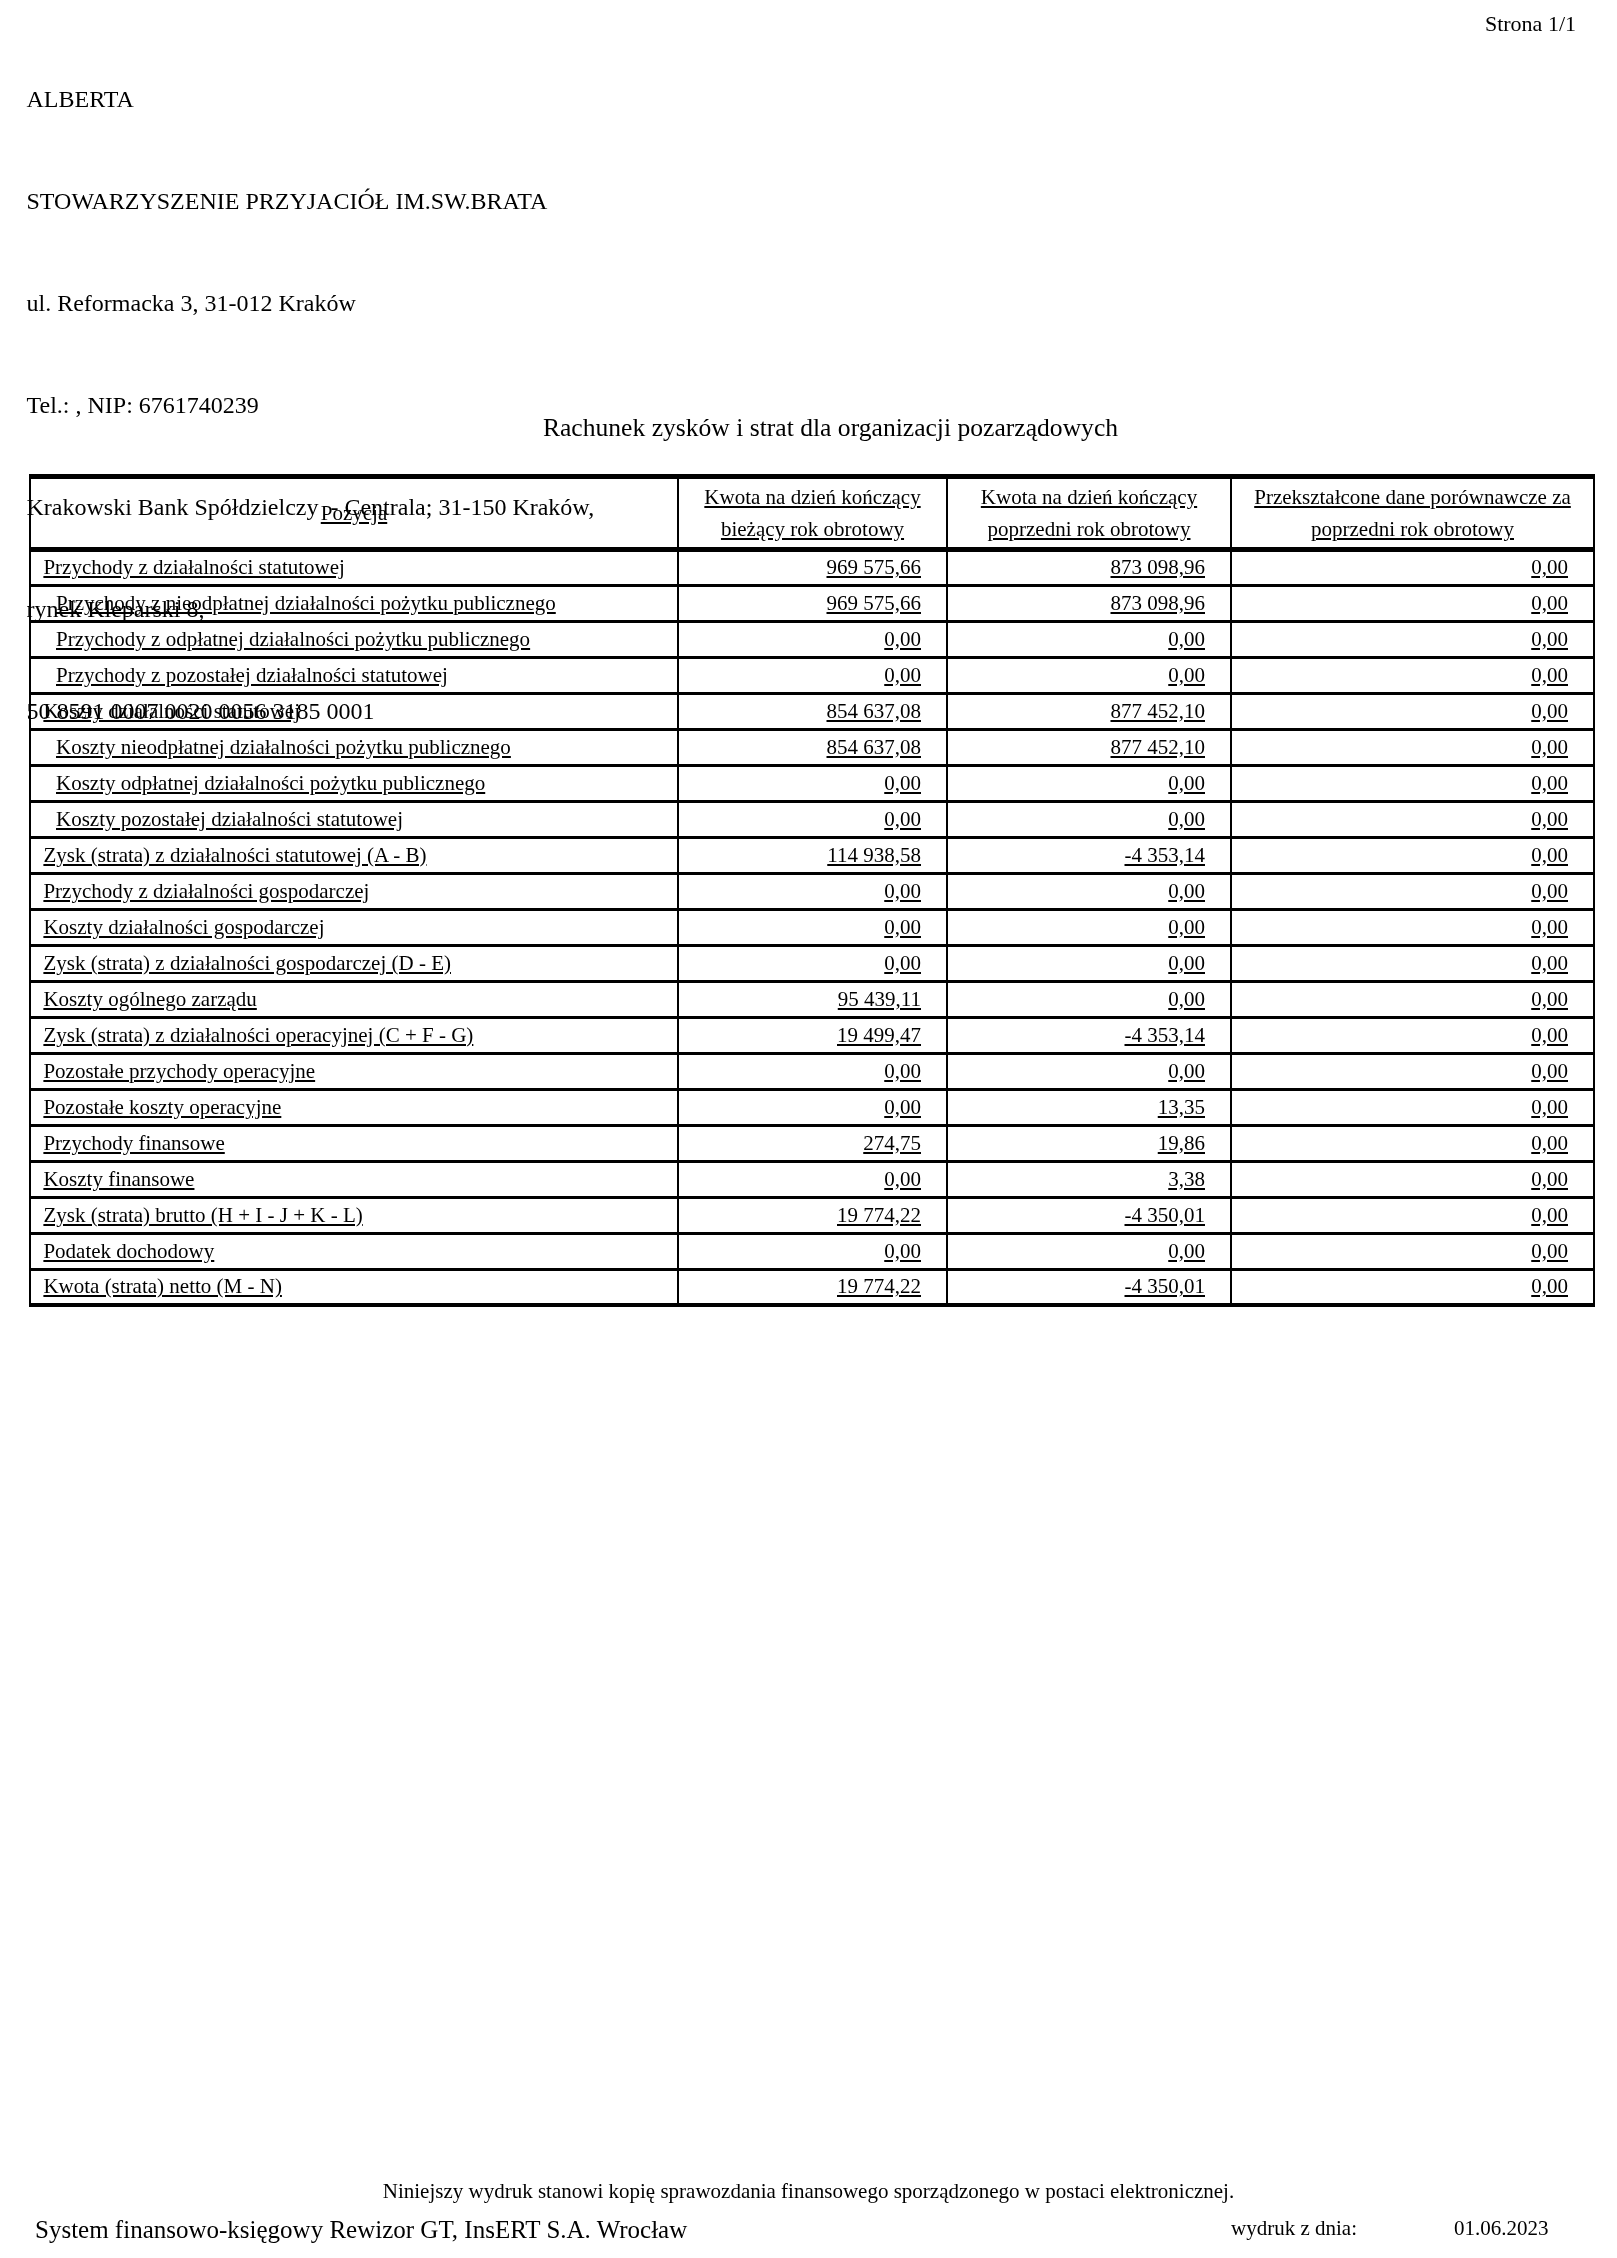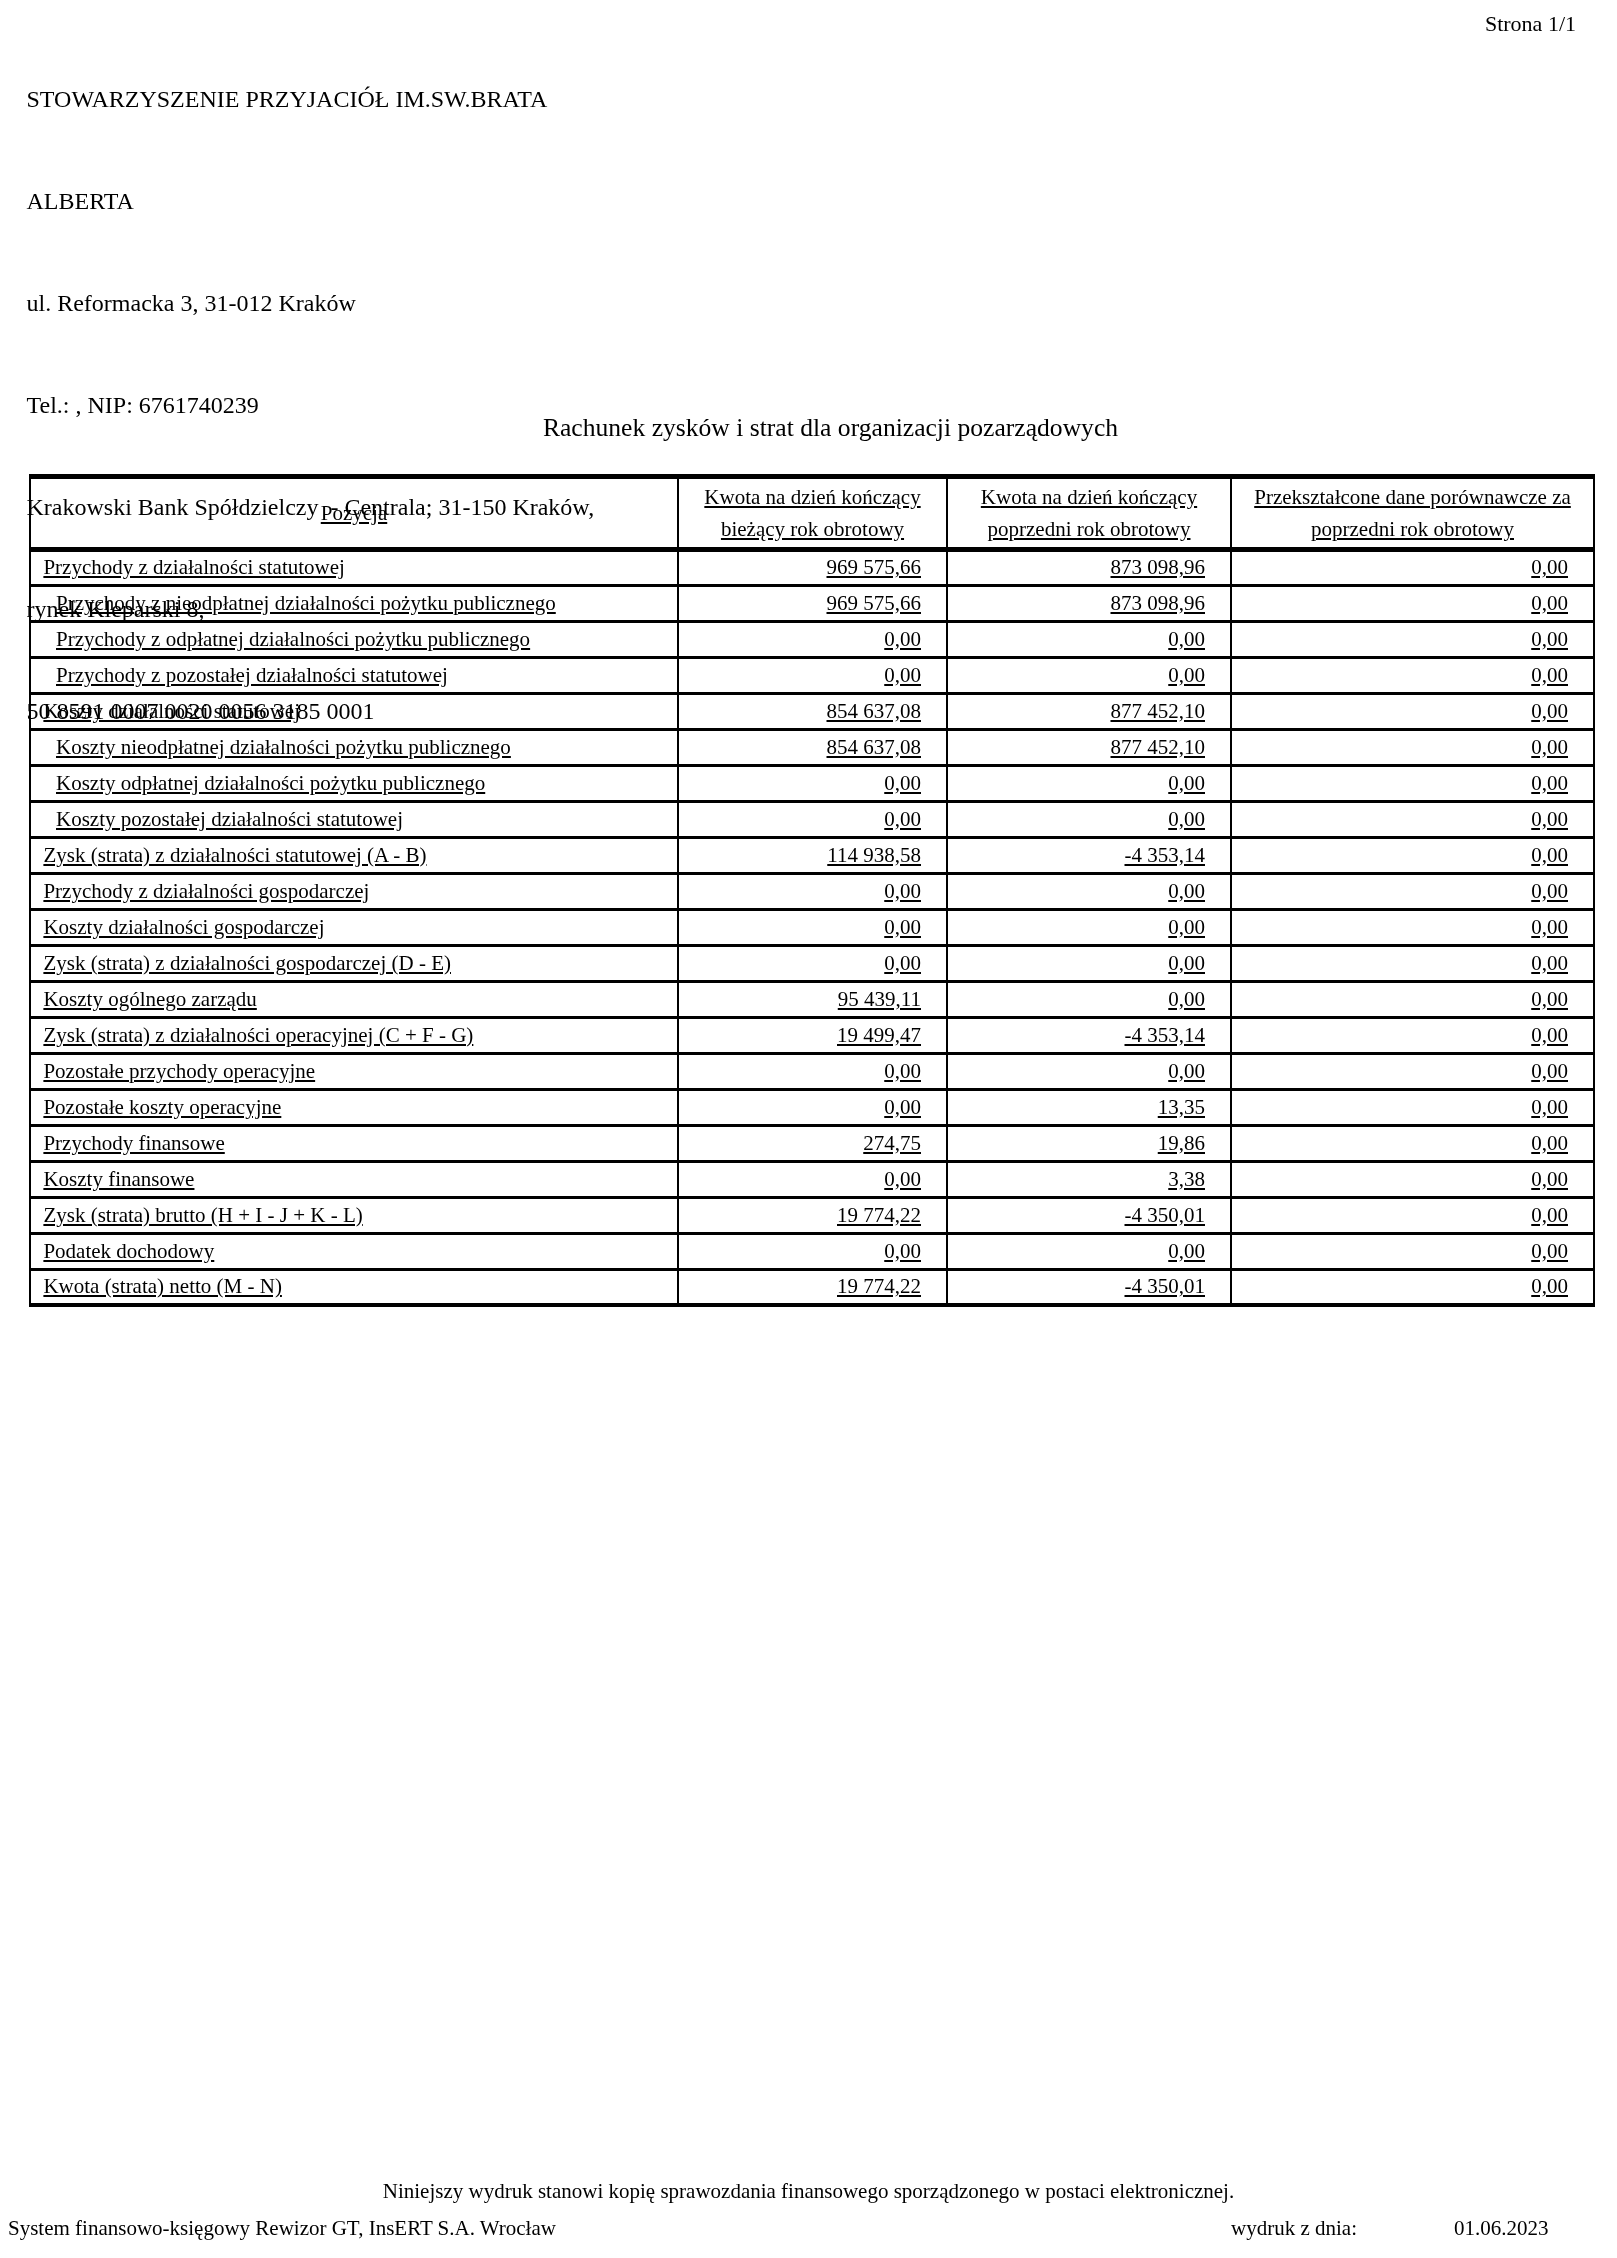--- a/index.html
+++ b/index.html
@@ -65,40 +65,40 @@
   table.pnl td.label { text-align:left; padding-left:12.4px; }
   table.pnl td.label.indent { padding-left:25px;margin-left:33px; }
   table.pnl td.value { text-align:right; padding-right:25px; }
 
   
   .footer-note {
     position:absolute; top:2179px; left:0; width:100%;
     text-align:center; font-size:21px;
   }
   .footer-system {
-    position:absolute; left:8px; top:2216px;
-    font-size:21px;
+    position:absolute; left:35px; top:2216px;
+    font-size:25px;
   }
   .footer-date-label {
     position:absolute; left:1231px; top:2216px;
     font-size:21px;
   }
   .footer-date-value {
     position:absolute; left:1454px; top:2216px;
     font-size:21px;
   }
 </style>
 </head>
 <body>
 
 <div class="page">
 
   <div class="company-block">
+    <div>ALBERTA</div>
     <div>STOWARZYSZENIE PRZYJACIÓŁ IM.SW.BRATA</div>
-    <div>ALBERTA</div>
     <div>ul. Reformacka 3, 31-012 Kraków</div>
     <div>Tel.: , NIP: 6761740239</div>
     <div>Krakowski Bank Spółdzielczy  - Centrala; 31-150 Kraków,</div>
     <div>rynek Kleparski 8,</div>
     <div>50 8591 0007 0020 0056 3185 0001</div>
   </div>
 
   <div class="page-number">Strona 1/1</div>
 
   <div class="report-title">Rachunek zysków i strat dla organizacji pozarządowych</div>

